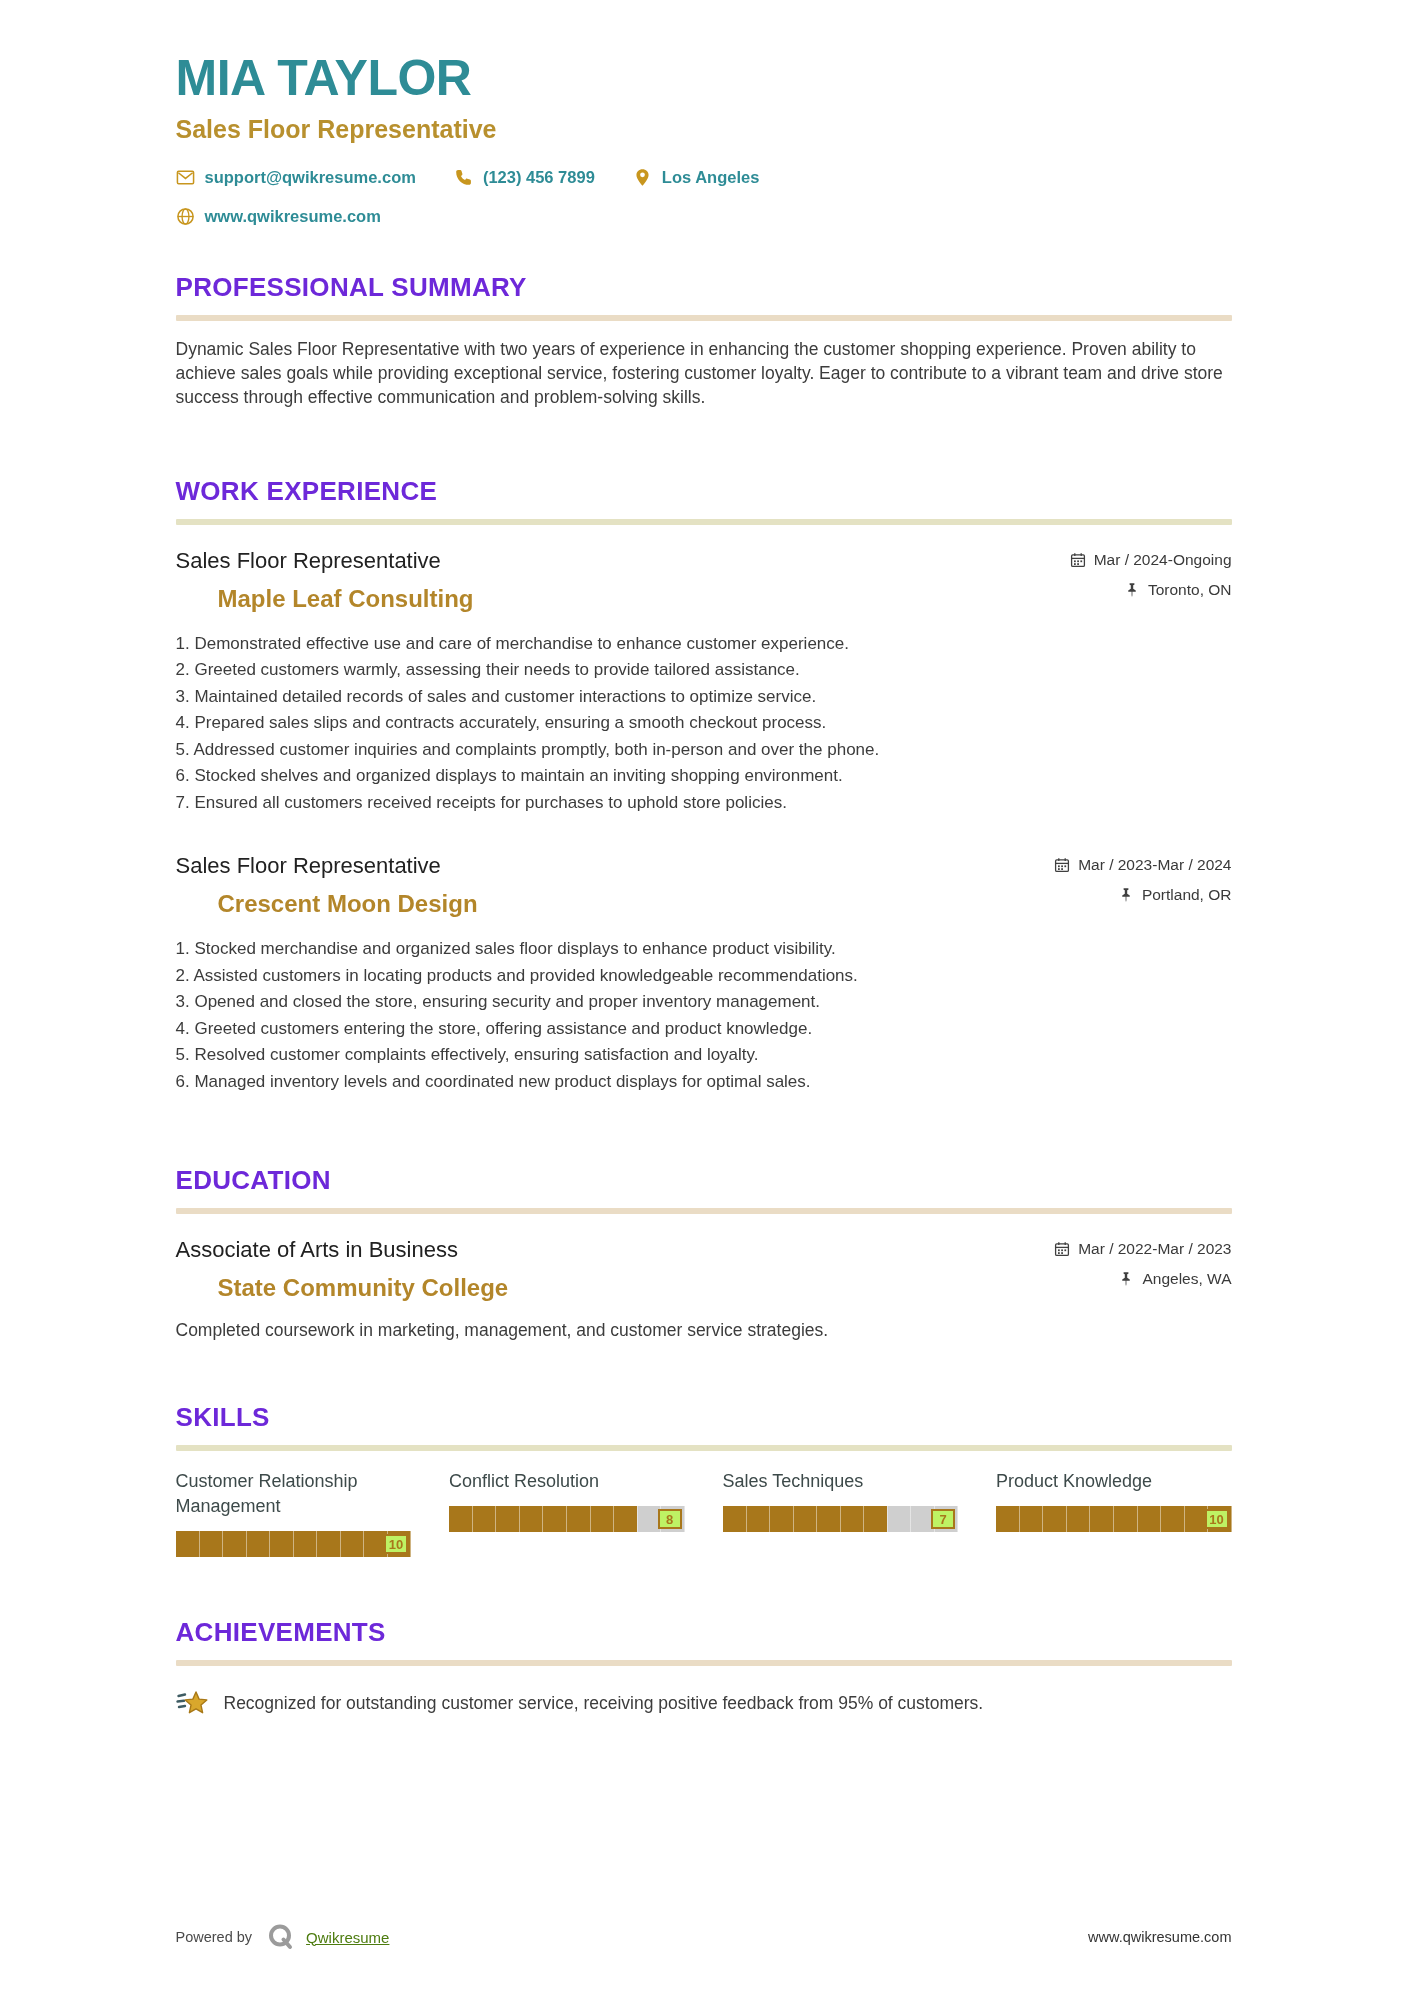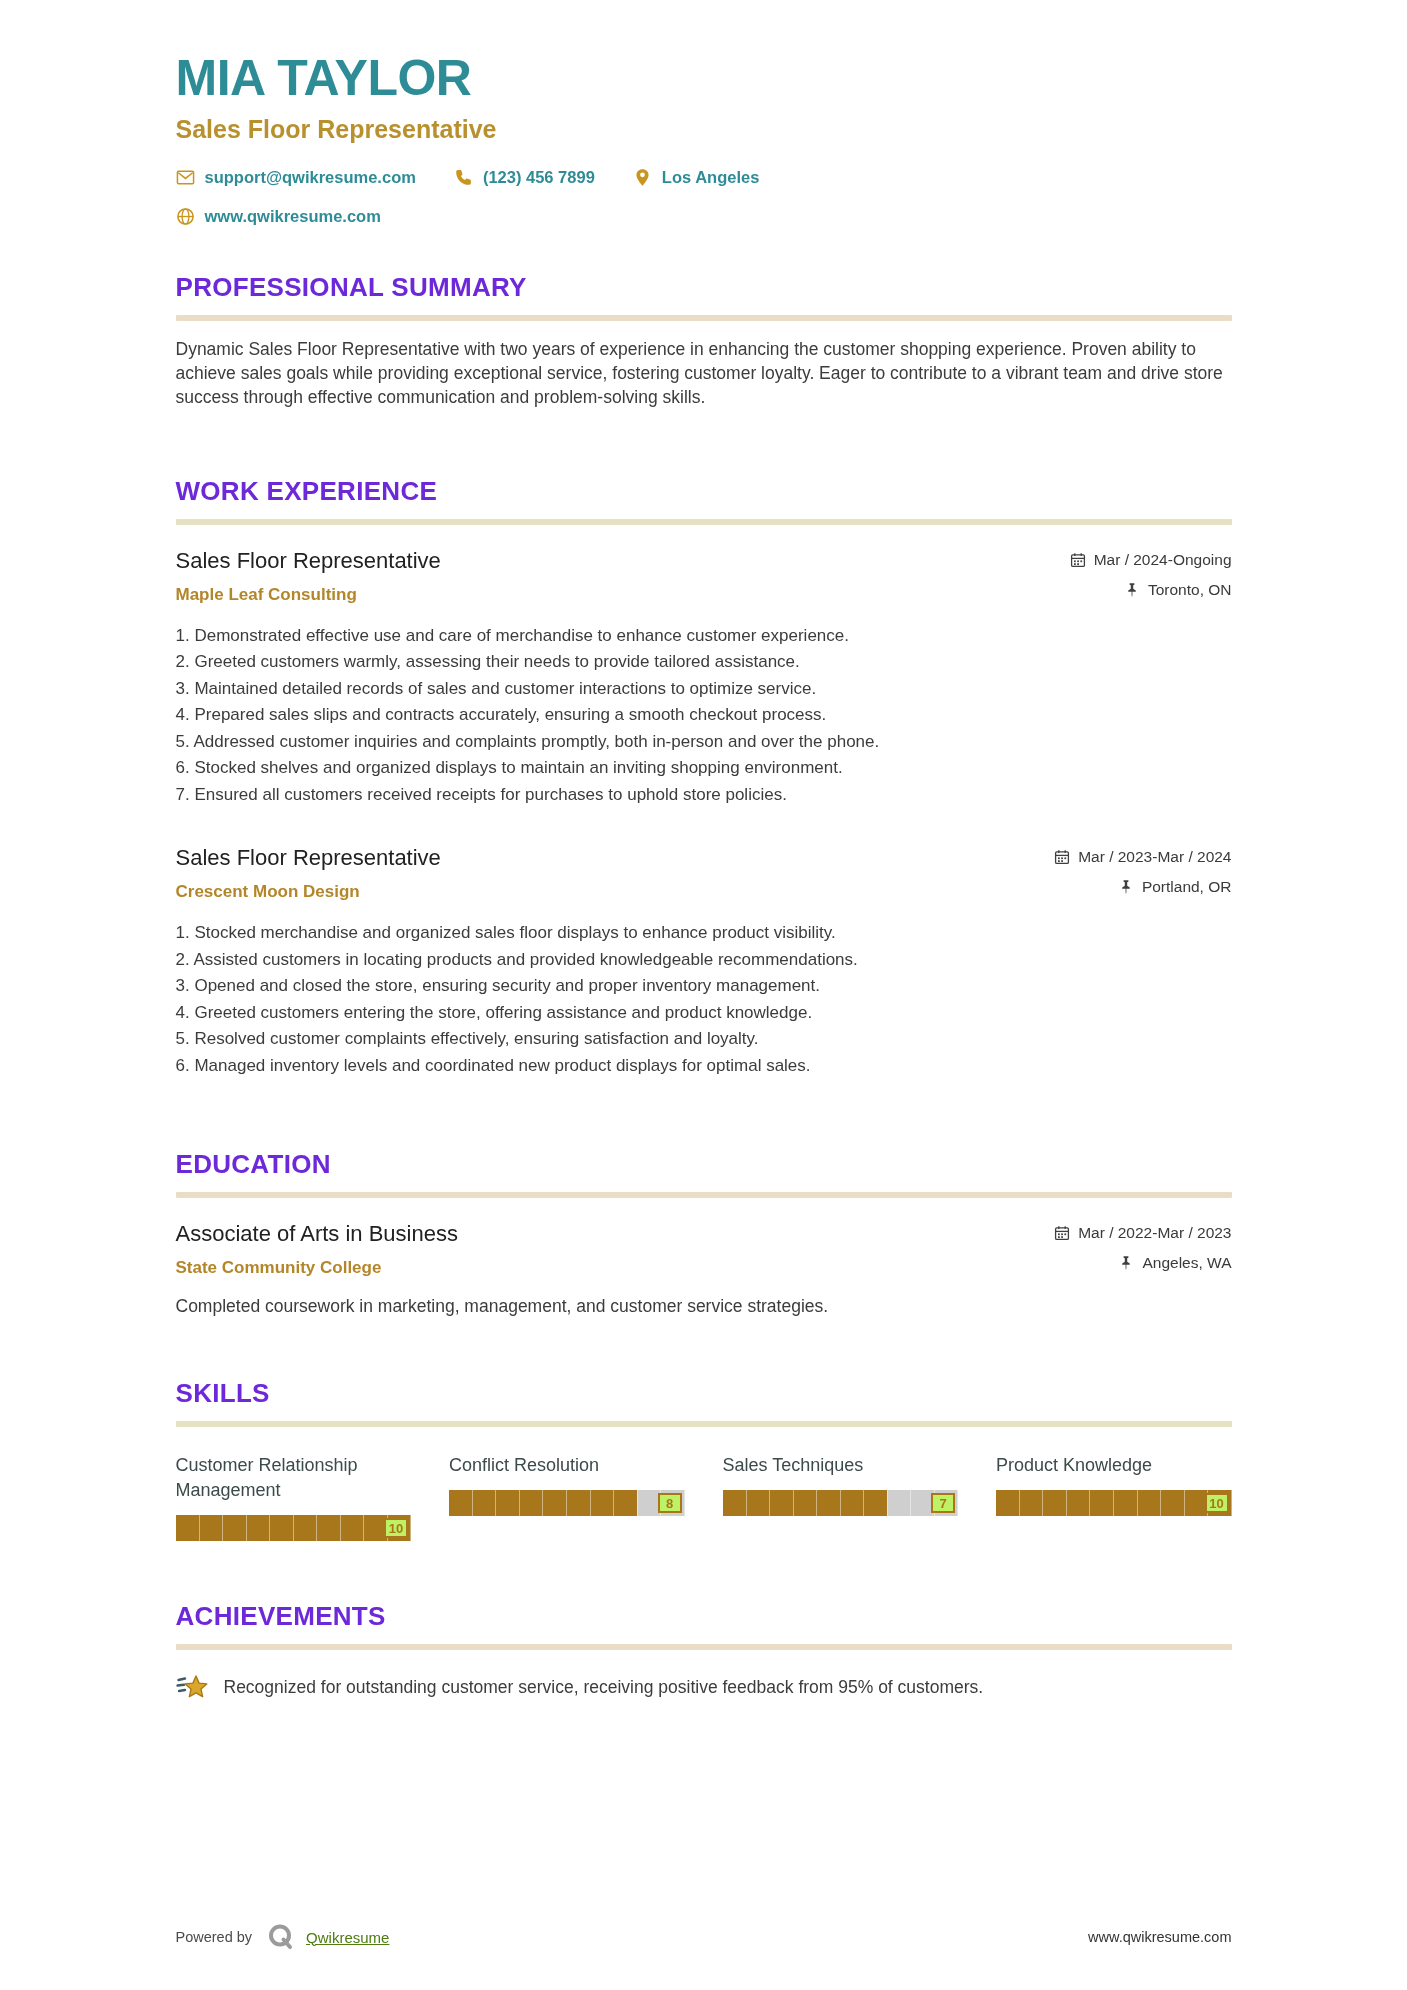--- a/index.html
+++ b/index.html
@@ -58,42 +58,42 @@
   .summary-text {
     margin-top:16px;
     font-size:17.5px; line-height:24px; color:#3c3c3c;
   }
 
   
   .entry-head { display:flex; justify-content:space-between; align-items:flex-start; }
   .entry-head.first { margin-top:22px; }
   .entry-head.later { margin-top:36px; }
   .e-title { font-size:22px; color:#212121; line-height:28px; }
-  .e-company { margin-top:10px; font-size:17px; color:#b3862a; font-weight:700; }
+  .e-company { margin-top:10px; font-size:24px; color:#b3862a; font-weight:700;margin-left:42px; }
   .e-right { text-align:right; padding-top:4px; }
   .e-row {
     display:flex; justify-content:flex-end; align-items:center;
     font-size:15.5px; color:#3a3a3a;
   }
   .e-row + .e-row { margin-top:12px; }
   .e-ic { display:inline-flex; width:16px; height:16px; margin-right:8px; }
   .e-ic svg { width:100%; height:100%; }
 
   ol.bullets { margin-top:18px; list-style:none; counter-reset:b; }
   ol.bullets li {
     counter-increment:b;
     font-size:17px; line-height:26.5px; color:#3c3c3c;
   }
   ol.bullets li::before { content:counter(b) ". "; }
 
   .edu-desc { margin-top:16px; font-size:17.5px; line-height:24px; }
 
   
   .skills-grid {
-    margin-top:26px;
+    margin-top:18px;
     display:grid; grid-template-columns:repeat(4,1fr); column-gap:38px;
   }
   .skill-name { font-size:18px; line-height:25px; color:#3d4a4a; }
   .skill-bar {
     position:relative; margin-top:12px; height:26px;
     background:#cfcfcf; overflow:hidden;
   }
   .skill-bar::after {
     content:""; position:absolute; inset:0;
     background:repeating-linear-gradient(90deg,

